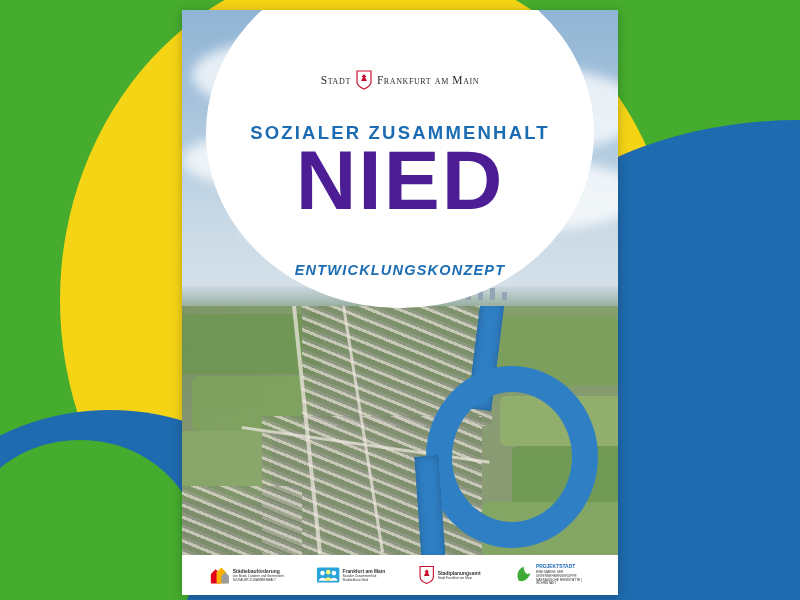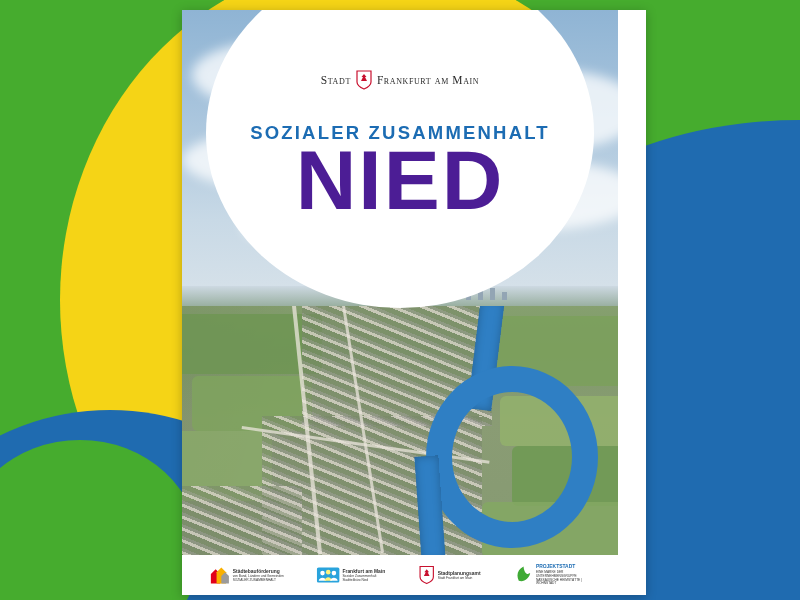--- a/index.html
+++ b/index.html
@@ -74,21 +74,20 @@
   
   #cover {
     position: absolute;
     left: 182px;
     top: 10px;
     width: 436px;
     height: 585px;
     background: #ffffff;
     box-shadow: 0 2px 10px rgba(0,0,0,0.25);
     overflow: hidden;
-    padding-left: 28px;
   }
 
   
   .photo {
     position: absolute;
     left: 0; top: 0;
     width: 436px;
     height: 545px;
     overflow: hidden;
     background: #7fa6c8;
@@ -349,20 +348,21 @@
             <path d="M8 4 L5.5 7 L7 7 L5 11 H11 L9 7 H10.5 Z" fill="#c8102e"></path>
           </svg>
           <span class="crest-word">Frankfurt am Main</span>
         </div>
       </div>
 
       <div class="kicker">SOZIALER ZUSAMMENHALT</div>
       <div class="bigtitle">NIED</div>
       <div class="subtitle">
         <br>
+        <span>ENTWICKLUNGSKONZEPT</span>
       </div>
     </div>
 
     <div class="footer">
 
       <div class="logo">
         <svg class="mark" width="22" height="20" viewBox="0 0 22 20">
           <path d="M2 19 V9 L7 4 L12 9 V19 Z" fill="#e2001a"></path>
           <path d="M8 19 V7 L13 2 L18 7 V19 Z" fill="#f9b000"></path>
           <path d="M13 19 V11 L17 7 L21 11 V19 Z" fill="#9c9b9b"></path>

